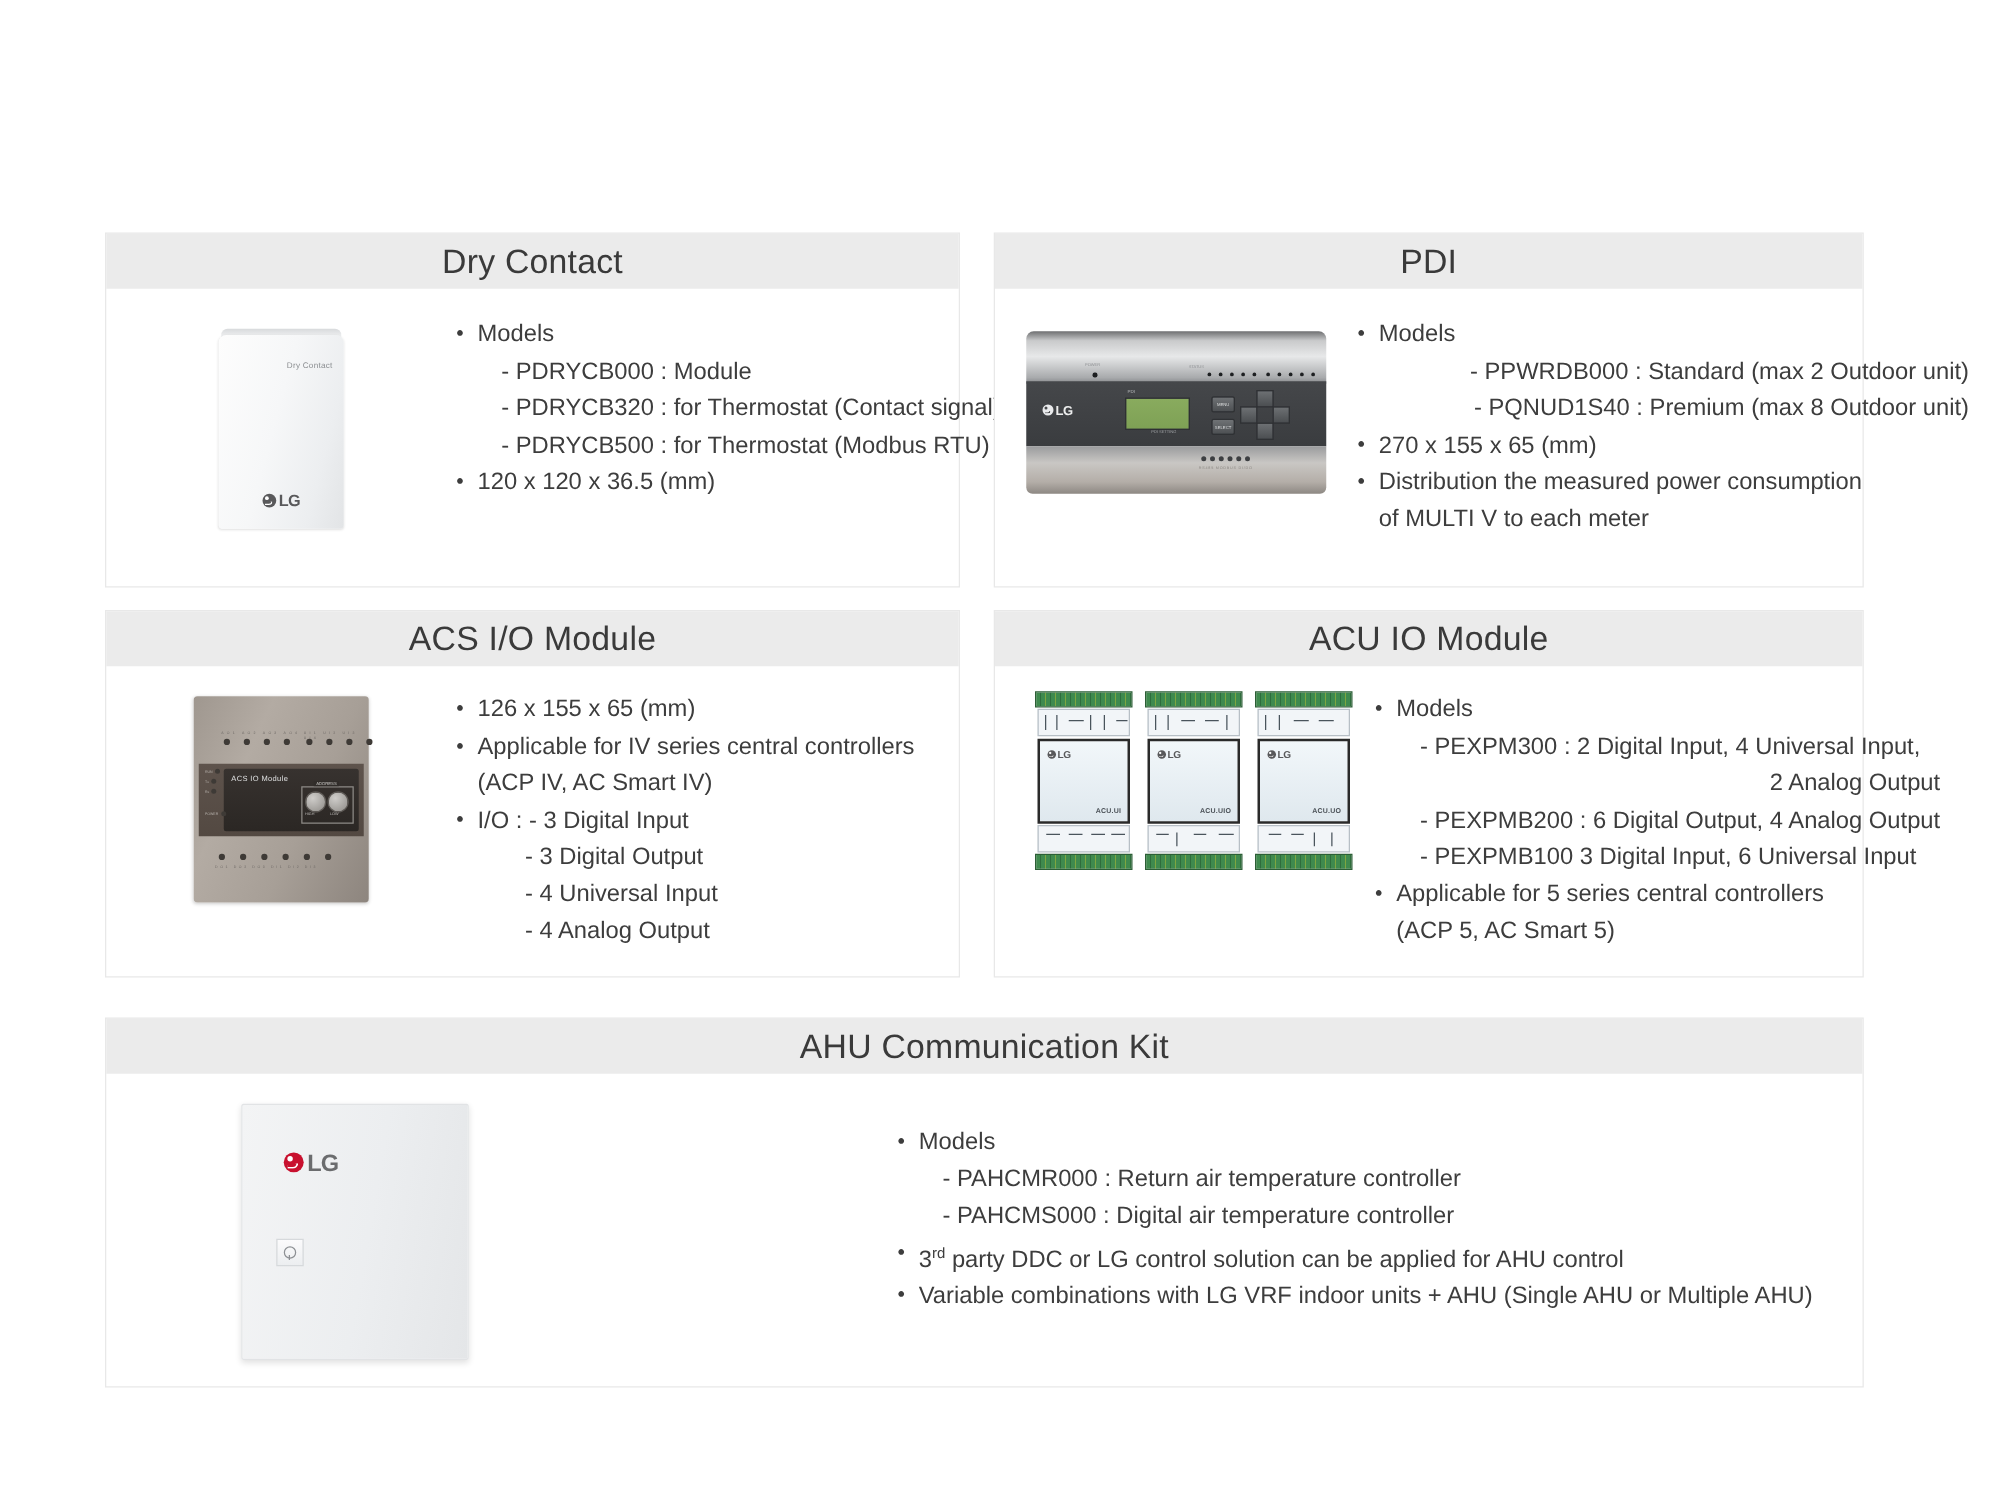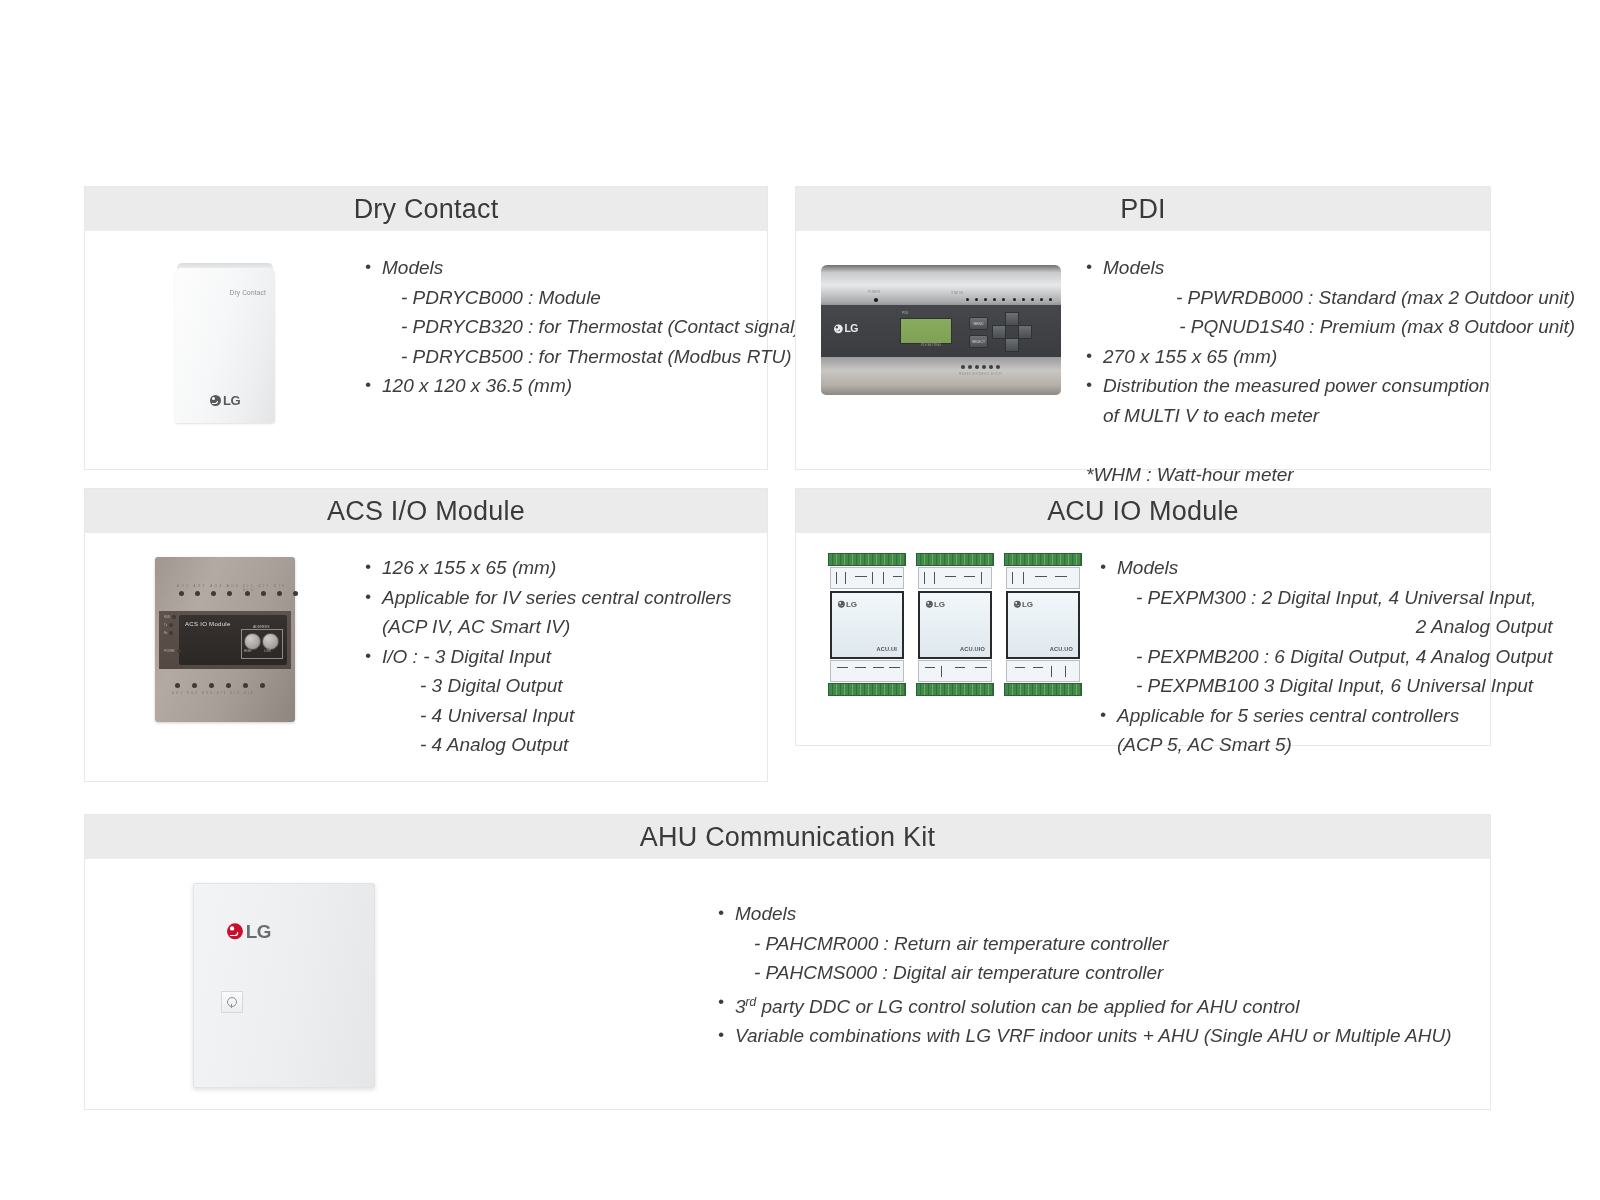--- a/index.html
+++ b/index.html
@@ -13,21 +13,21 @@
   .panel{position:absolute;background:#ffffff;border:1px solid #e8e8e8;box-sizing:border-box;}
   .panel-head{
     height:44px;background:#ebebeb;display:flex;align-items:center;justify-content:center;
   }
   .panel-title{
     font-size:27px;font-weight:300;color:#3a3a3a;letter-spacing:.2px;line-height:1;
   }
   .panel-body{display:flex;align-items:flex-start;}
 
   .img-col{flex:0 0 auto;display:flex;align-items:flex-start;justify-content:center;}
-  .txt-col{flex:1 1 auto;font-style:italic;}
+  .txt-col{flex:1 1 auto;}
 
   ul.speclist{list-style:none;margin:0;padding:0;}
   ul.speclist li{
     font-size:19px;line-height:29.5px;color:#3d3d3d;font-weight:400;white-space:nowrap;
   }
   li.b{padding-left:17px;position:relative;}
   li.b:before{content:"•";position:absolute;left:0;top:-1px;font-size:17px;color:#3d3d3d;}
   li.s{padding-left:36px;}
   li.c{padding-left:17px;}
   li.d{padding-left:90px;text-align:right;}
@@ -309,21 +309,20 @@
       </div>
       <div class="txt-col" style="padding-top:4px;">
         <ul class="speclist">
             <li class="b">Models</li>
             <li class="d">- PPWRDB000 : Standard (max 2 Outdoor unit)</li>
             <li class="d">- PQNUD1S40 : Premium (max 8 Outdoor unit)</li>
             <li class="b">270 x 155 x 65 (mm)</li>
             <li class="b">Distribution the measured power consumption</li>
             <li class="c">of MULTI V to each meter</li>
             <li class="note">&nbsp;</li>
-            <li class="note">*WHM : Watt-hour meter</li>
           </ul>
       </div>
     </div>
   </div>
 
   <div class="panel" style="left:84px;top:488px;width:684px;height:294px;">
     <div class="panel-head">
       <div class="panel-title">ACS I/O Module</div>
     </div>
     <div class="panel-body" style="padding:16px 0 0 0;">
@@ -393,21 +392,21 @@
             <li class="c">(ACP IV, AC Smart IV)</li>
             <li class="b">I/O : - 3 Digital Input</li>
             <li class="e">- 3 Digital Output</li>
             <li class="e">- 4 Universal Input</li>
             <li class="e">- 4 Analog Output</li>
           </ul>
       </div>
     </div>
   </div>
 
-  <div class="panel" style="left:795px;top:488px;width:696px;height:258px;">
+  <div class="panel" style="left:795px;top:488px;width:696px;height:294px;">
     <div class="panel-head">
       <div class="panel-title">ACU IO Module</div>
     </div>
     <div class="panel-body" style="padding:16px 0 0 0;">
       <div class="img-col" style="width:290px;padding-top:4px;padding-left:14px;">
         <div class="acu-row">
 
           <div class="acu">
             <div class="term t-top"></div>
             <div class="diag d-top">

